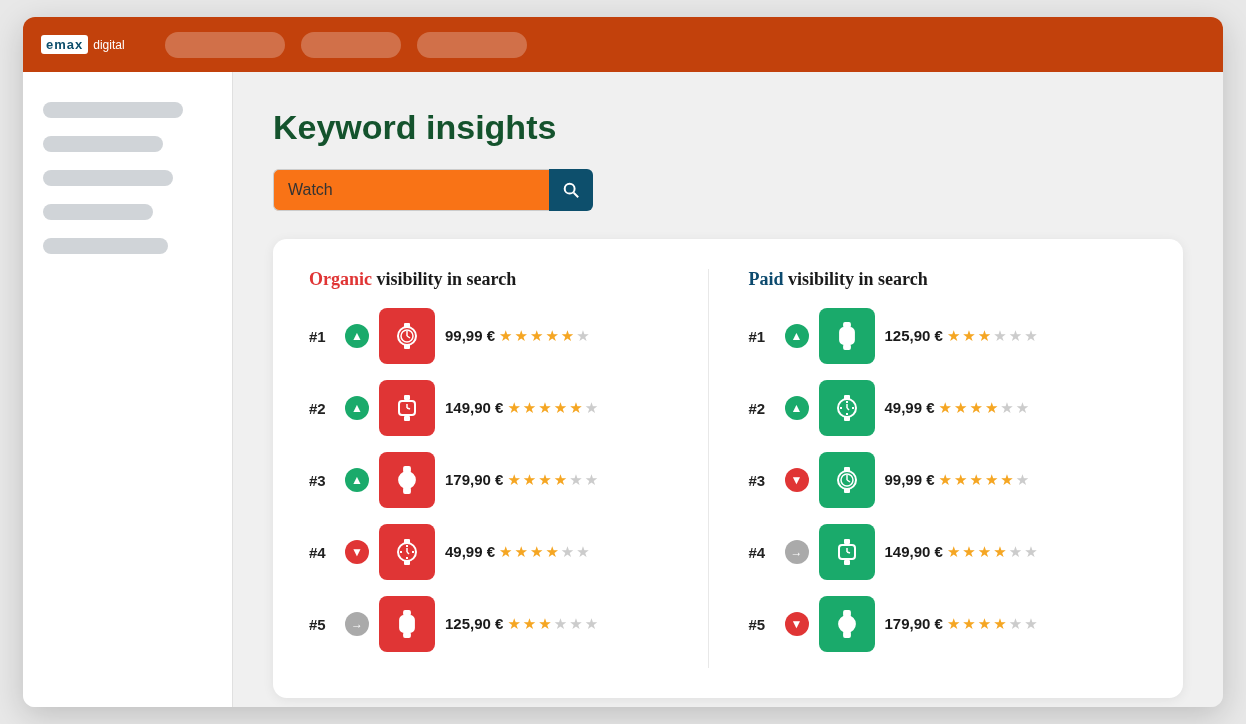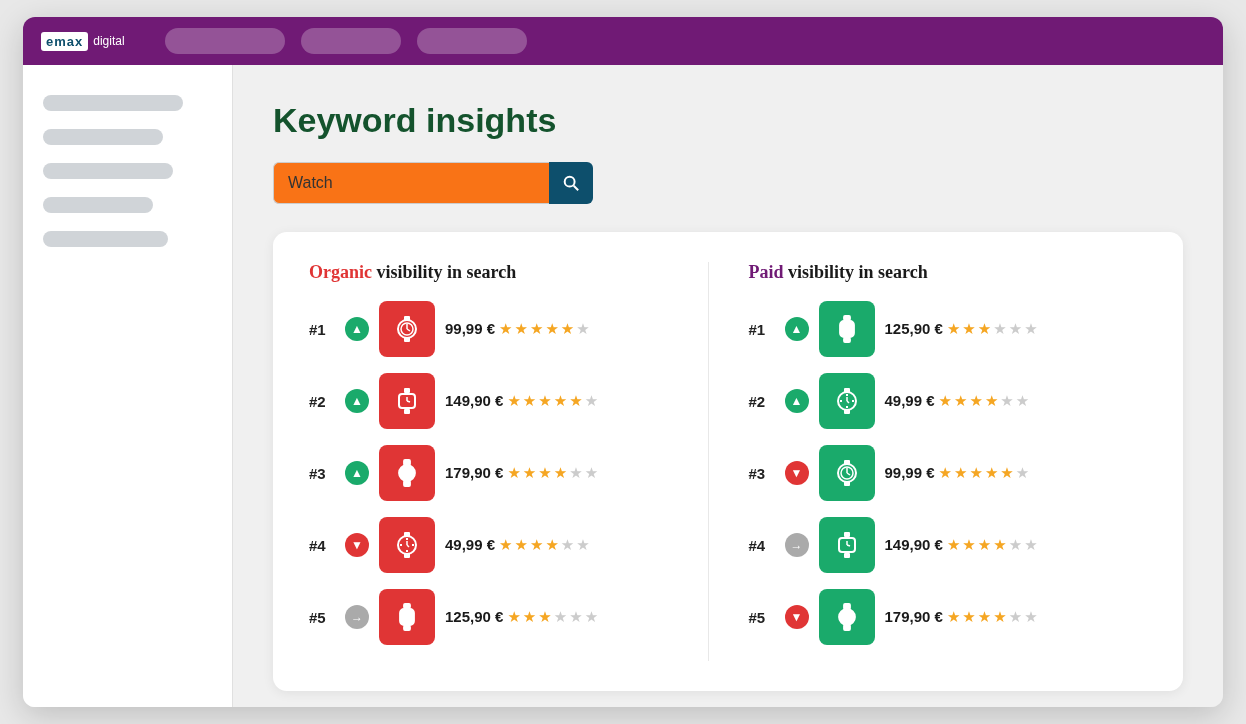--- a/index.html
+++ b/index.html
@@ -16,22 +16,22 @@
     .browser-window {
       width: 1200px;
       height: 690px;
       border-radius: 12px;
       overflow: hidden;
       box-shadow: 0 8px 32px rgba(0,0,0,0.18);
       display: flex;
       flex-direction: column;
     }
     .browser-bar {
-      background: #701a75;
-      height: 48px;
+      background: #c2410c;
+      height: 55px;
       display: flex;
       align-items: center;
       padding: 0 18px;
       gap: 16px;
       flex-shrink: 0;
     }
     .logo {
       display: flex;
       align-items: center;
       gap: 2px;
@@ -147,21 +147,21 @@
       border-left: 1px solid #e8e8e8;
       padding-left: 40px;
     }
     .section-title {
       font-size: 18px;
       font-weight: 600;
       margin-bottom: 18px;
       font-family: Liberation Serif, serif;
     }
     .organic-word { color: #e03535; }
-    .paid-word { color: #701a75; }
+    .paid-word { color: #0c4a6e; }
     .plain-word { color: #1a1a1a; }
     .product-row {
       display: flex;
       align-items: center;
       margin-bottom: 16px;
       gap: 10px;
     }
     .rank {
       font-size: 15px;
       font-weight: 700;

